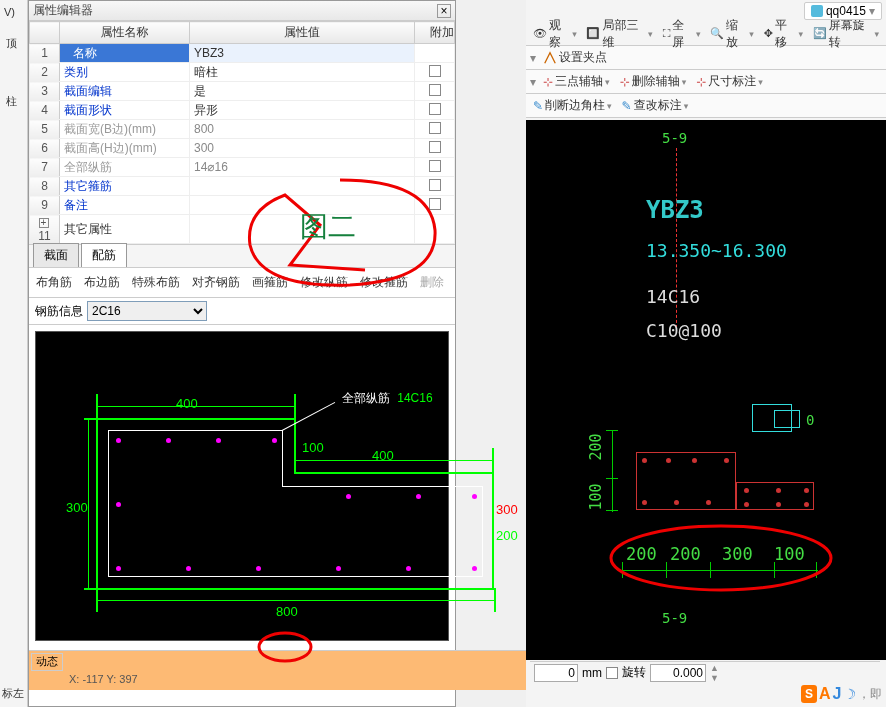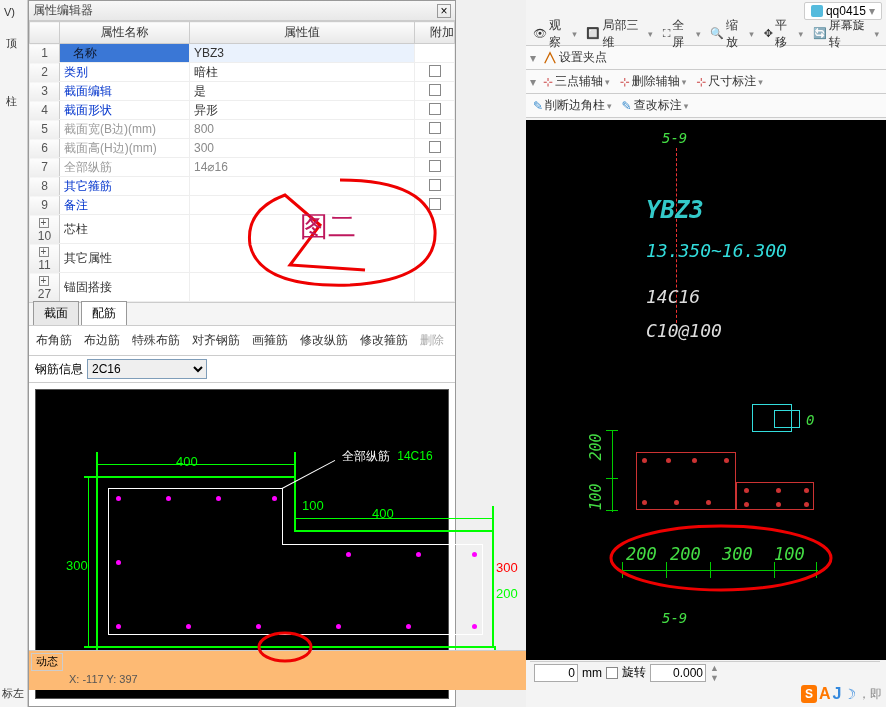--- a/index.html
+++ b/index.html
@@ -11,21 +11,21 @@
 .editor-title-bar .close { width: 14px; height: 14px; border: 1px solid #999; text-align: center; line-height: 12px; cursor: pointer; }
 
 .prop-table { width: 100%; border-collapse: collapse; }
 .prop-table th { background: linear-gradient(#fdfdfd,#e8e8e8); border: 1px solid #ccc; height: 22px; font-weight: normal; color: #333; }
 .prop-table th.col-num { width: 30px; }
 .prop-table th.col-name { width: 130px; }
 .prop-table th.col-val { }
 .prop-table th.col-add { width: 40px; text-align: right; }
 .prop-table td { border: 1px solid #eee; height: 19px; padding: 0 4px; color: #333; }
 .prop-table td.num { text-align: center; background: linear-gradient(#fdfdfd,#eee); border-right: 1px solid #ccc; color: #555; }
-.prop-table tr.selected td.name { background: #3a77d6; color: #0f172a; padding-left: 13px; }
+.prop-table tr.selected td.name { background: #3a77d6; color: #ffffff; padding-left: 13px; }
 .prop-table tr.selected td.val { background: #eaf2fd; }
 .prop-table td.name.blue { color: #0033cc; }
 .prop-table td.val.gray { color: #888; }
 .prop-table td.add { text-align: center; }
 .checkbox { display: inline-block; width: 12px; height: 12px; border: 1px solid #888; background: #fff; }
 .expand { display: inline-block; width: 10px; height: 10px; border: 1px solid #888; text-align: center; line-height: 8px; margin-right: 2px; font-size: 10px; }
 
 .tab-strip { display: flex; background: #f5f5f5; border-top: 1px solid #ccc; border-bottom: 1px solid #ccc; height: 24px; align-items: flex-end; padding-left: 4px; }
 .tab { padding: 3px 10px; border: 1px solid #999; border-bottom: none; background: #e8e8e8; margin-right: 2px; cursor: pointer; }
 .tab.active { background: #fff; }
@@ -45,39 +45,39 @@
 .dim-text.red { color: #f00; }
 .white-text { position: absolute; color: #fff; font-size: 13px; }
 
 .right-area { position: absolute; left: 526px; top: 0; width: 360px; height: 707px; background: #f4f4f4; }
 .right-toolbar { height: 24px; border-bottom: 1px solid #ccc; display: flex; align-items: center; padding: 0 4px; gap: 4px; }
 .right-toolbar2 { height: 24px; border-bottom: 1px solid #ccc; display: flex; align-items: center; padding: 0 4px; gap: 4px; background: #fafafa; }
 .tb-item { display: flex; align-items: center; gap: 2px; color: #333; cursor: pointer; padding: 0 3px; }
 .tb-icon { width: 14px; height: 14px; display: inline-block; }
 .user-badge { position: absolute; right: 4px; top: 2px; display: flex; align-items: center; gap: 3px; background: #fff; border: 1px solid #ccc; padding: 1px 6px; border-radius: 2px; }
 
-.cad-canvas { position: absolute; left: 0; top: 120px; width: 360px; height: 540px; background: #000; font-style: italic; }
+.cad-canvas { position: absolute; left: 0; top: 120px; width: 360px; height: 540px; background: #000; }
 .cad-text { position: absolute; font-family: "SimHei", monospace; }
 .cad-green { color: #44dd44; }
 .cad-cyan { color: #33dddd; }
 .cad-teal { color: #33c9c9; }
 
 .status-bar { position: absolute; bottom: 16px; left: 0; width: 526px; height: 40px; background: #fdba74; border-top: 1px solid #ccc; }
 .status-bar .s1 { position: absolute; left: 2px; top: 2px; height: 18px; border: 1px solid #ccc; padding: 0 4px; font-size: 11px; }
 .status-bar .s2 { position: absolute; left: 40px; top: 22px; font-size: 11px; color: #555; }
 
 .bottom-right { position: absolute; right: 4px; bottom: 4px; display: flex; align-items: center; gap: 2px; }
 .orange-badge { background: #ff7700; color: #fff; font-weight: bold; padding: 2px 4px; border-radius: 3px; }
 
 .left-edge { position: absolute; left: 0; top: 0; width: 28px; height: 707px; background: #f4f4f4; border-right: 1px solid #ccc; }
 .left-edge .lbl { position: absolute; font-size: 11px; color: #333; }
 
 .annotation { position: absolute; z-index: 50; pointer-events: none; }
 .ann-path { stroke: #e00; stroke-width: 3; fill: none; }
-.ann-text { position: absolute; color: #be185d; font-size: 28px; font-family: SimSun; }
+.ann-text { position: absolute; color: #15803d; font-size: 28px; font-family: SimSun; }
 
 .bottom-controls { position: absolute; left: 530px; bottom: 24px; width: 350px; height: 22px; background: #f4f4f4; border-top: 1px solid #ccc; display: flex; align-items: center; gap: 4px; padding: 0 4px; }
 .bottom-controls input { width: 44px; border: 1px solid #aaa; height: 18px; text-align: right; padding-right: 2px; }
 </style>
 </head>
 <body>
 
 <div class="left-edge">
   <span class="lbl" style="top:6px;left:4px">V)</span>
   <span class="lbl" style="top:36px;left:6px">顶</span>
@@ -149,34 +149,22 @@
           <td class="val "></td>
           <td class="add"><span class="checkbox"></span></td>
         </tr>
         <tr>
           <td class="num">9</td>
           <td class="name blue " style="">备注</td>
           <td class="val "></td>
           <td class="add"><span class="checkbox"></span></td>
         </tr>
         <tr>
-          <td class="num"><span class="expand">+</span>10</td>
-          <td class="name  " style="">芯柱</td>
-          <td class="val "></td>
-          <td class="add"></td>
-        </tr>
-        <tr>
           <td class="num"><span class="expand">+</span>11</td>
           <td class="name  " style="">其它属性</td>
-          <td class="val "></td>
-          <td class="add"></td>
-        </tr>
-        <tr>
-          <td class="num"><span class="expand">+</span>27</td>
-          <td class="name  " style="">锚固搭接</td>
           <td class="val "></td>
           <td class="add"></td>
         </tr>
       </tbody>
   </table>
 
   <div class="tab-strip">
     <div class="tab">截面</div>
     <div class="tab active">配筋</div>
   </div>

